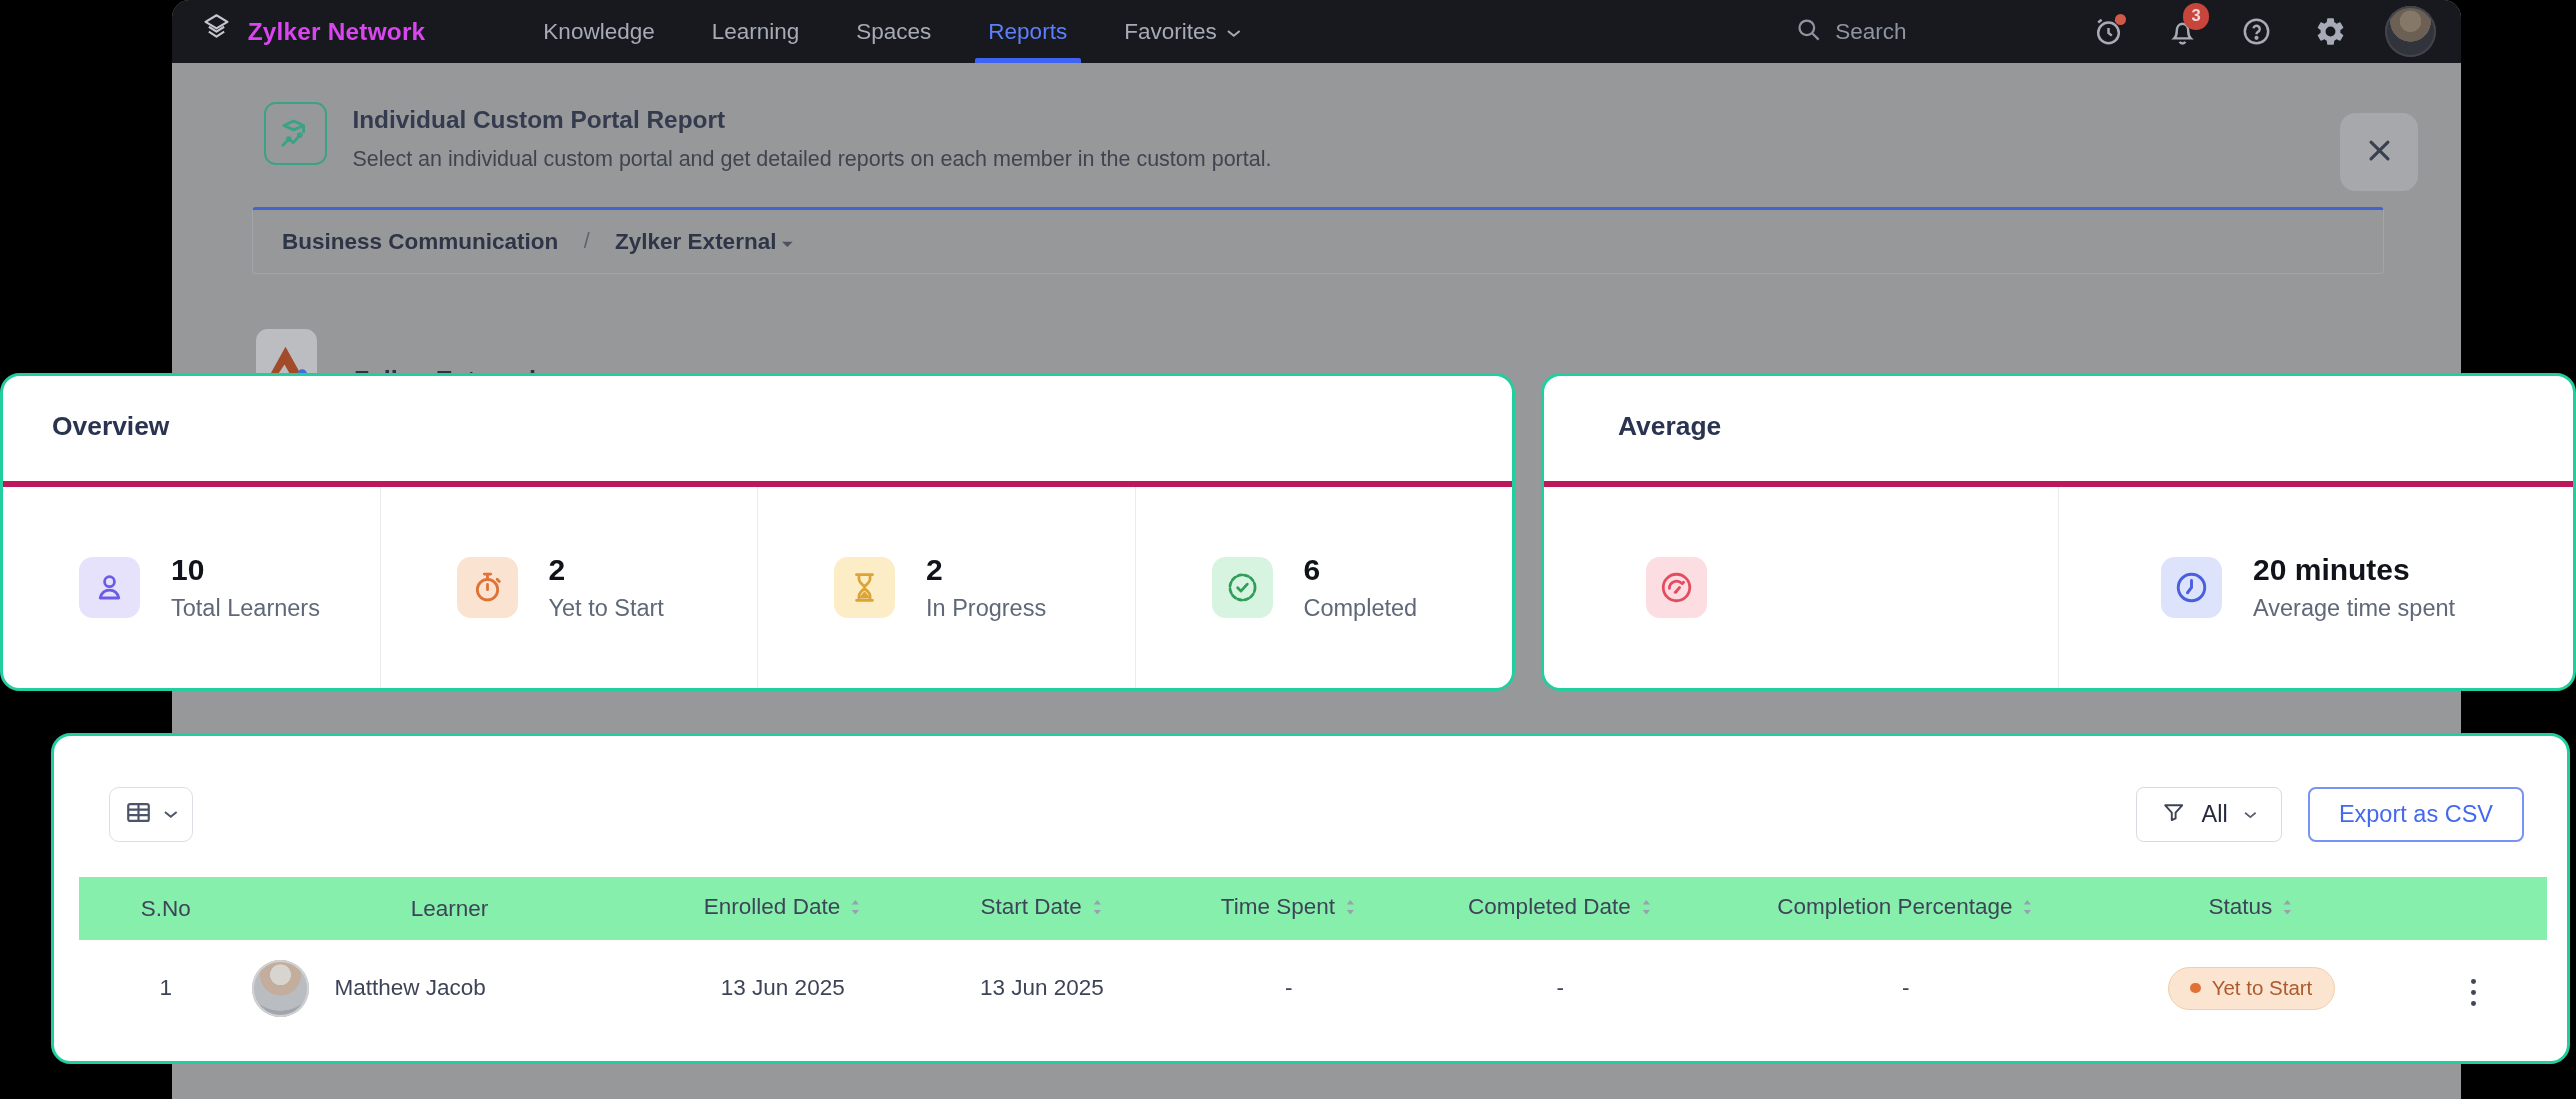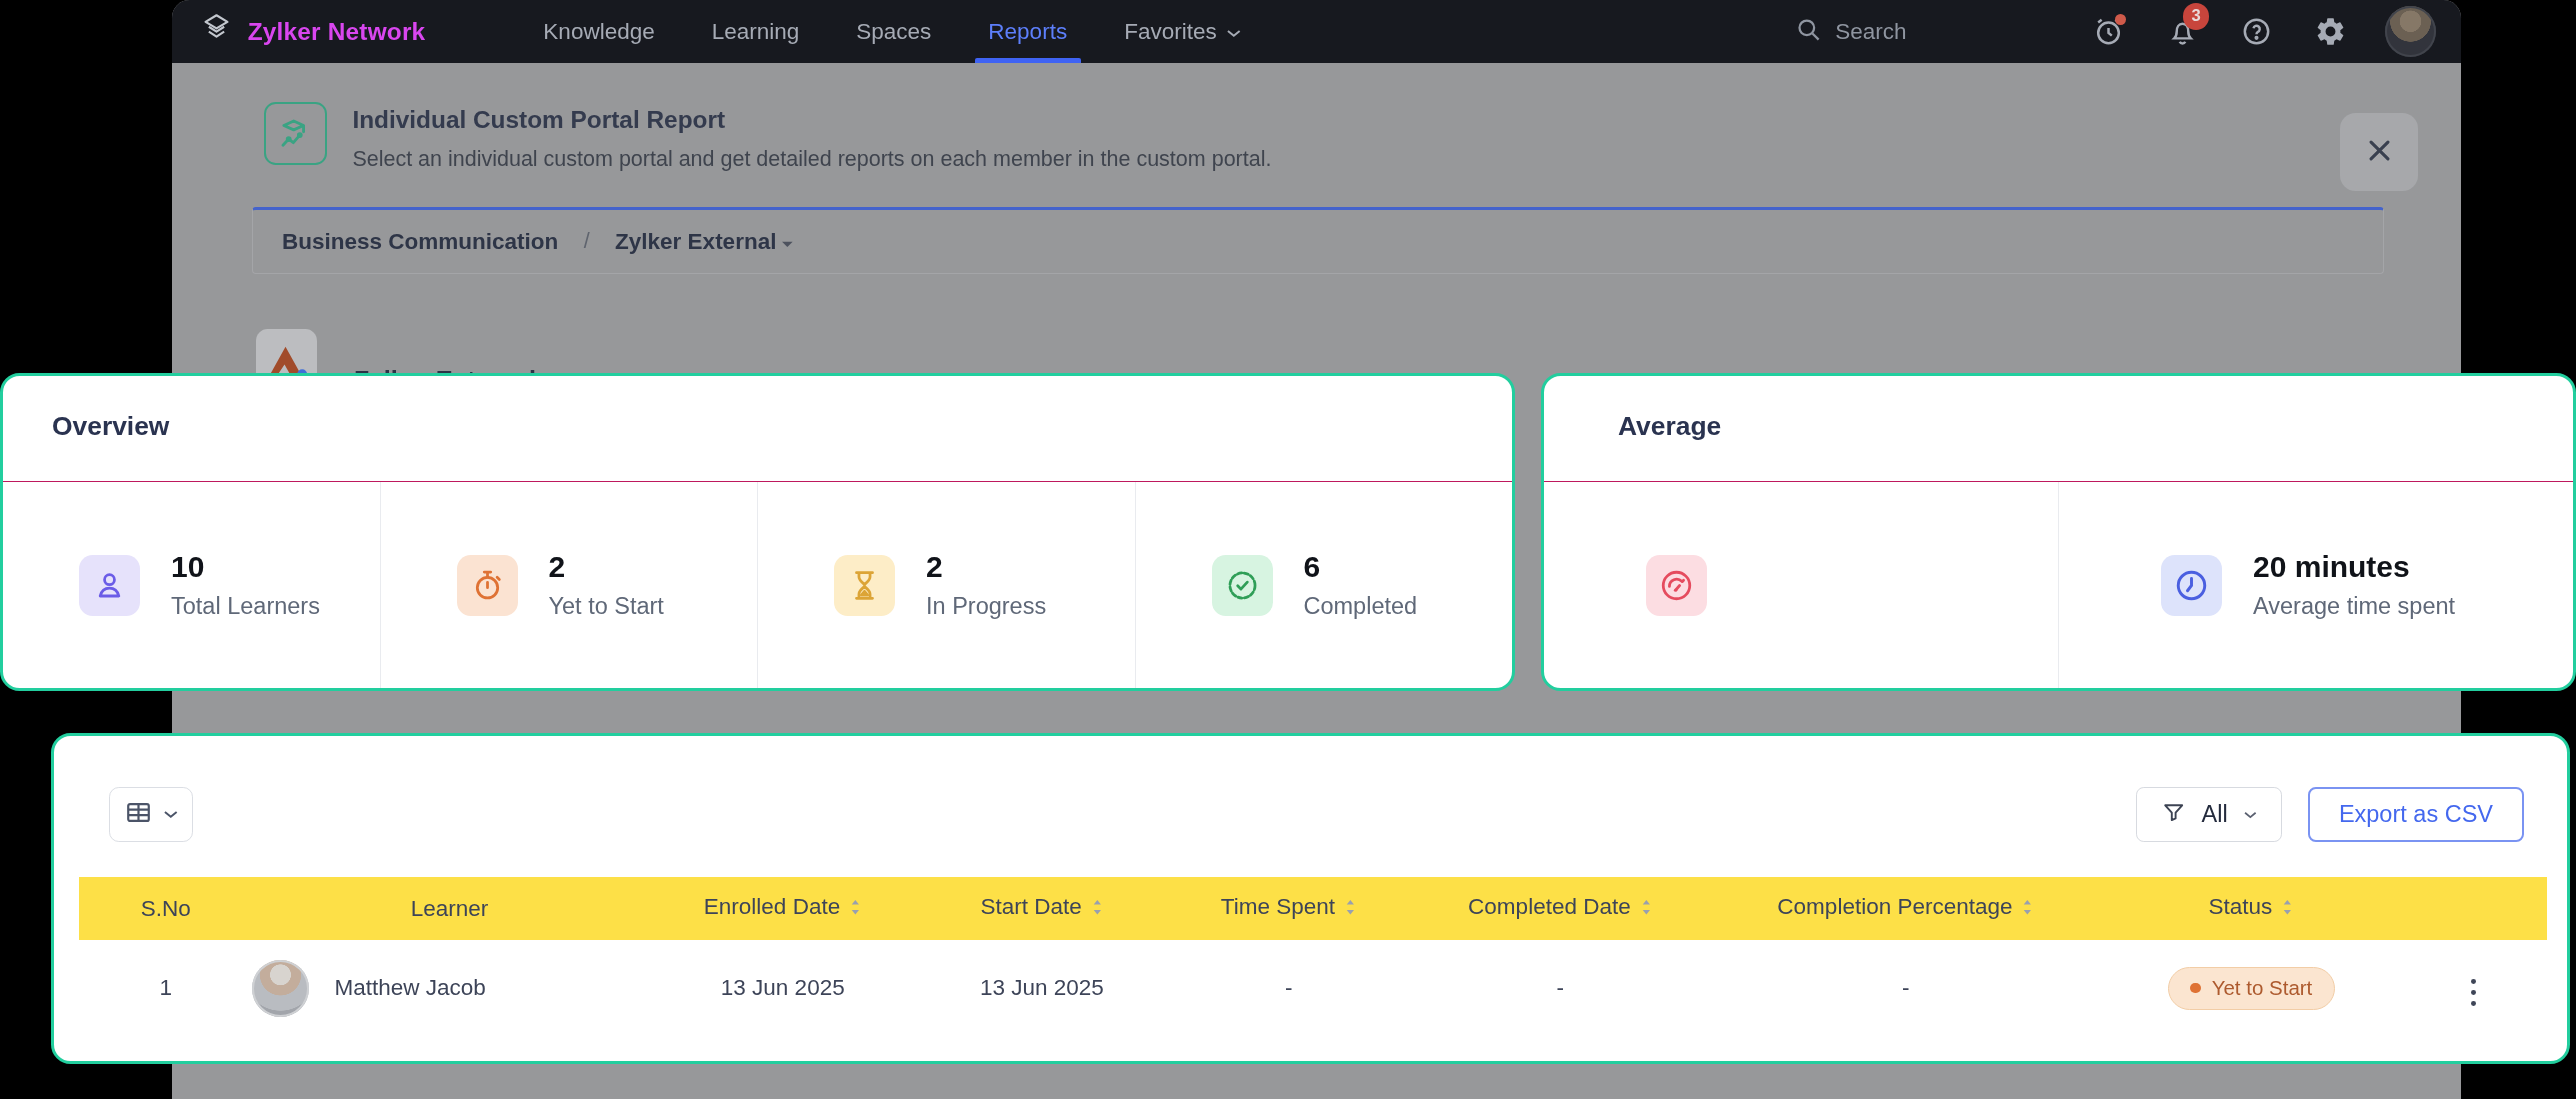--- a/index.html
+++ b/index.html
@@ -47,21 +47,21 @@
   .portal-logo { width:61px; height:61px; border-radius:11.7px; background:#bcbdc0; display:flex; align-items:center; justify-content:center; }
   .portal-name { font-size:25.4px; font-weight:700; color:#2c3345; margin-top:43px; }
 
   
   .card { position:absolute; background:#fff; border:3.9px solid #22ce9e; border-radius:19.6px; z-index:5; }
   .card-title { font-size:26.4px; font-weight:600; color:#2a3350; }
   .ov-card  { left:0;     top:373px; width:1515px; height:318px; }
   .av-card  { left:1541px; top:373px; width:1035px; height:318px; }
   .ov-card .card-title { padding:35px 0 0 49px; }
   .av-card .card-title { padding:35px 0 0 74px; }
-  .stats { position:absolute; top:105px; bottom:0; left:0; right:0; display:flex; border-top:1px solid #be185d; }
+  .stats { position:absolute; top:105px; bottom:0; left:0; right:0; display:flex; border-top:6px solid #be185d; }
   .stat { flex:1; display:flex; align-items:center; gap:31px; padding-left:76px; border-left:1px solid #e9ebef; }
   .stat:first-child { border-left:none; }
   .av-card .stat { padding-left:102px; }
   .stat-ic { width:61px; height:61px; border-radius:13.7px; display:flex; align-items:center; justify-content:center; flex:none; }
   .ic-purple { background:#e6e2fb; } .ic-peach { background:#fbe3d2; } .ic-yellow { background:#fdedc7; }
   .ic-green { background:#d7f4e1; } .ic-pink { background:#fcdde2; } .ic-blue { background:#dde3fb; }
   .stat-val { font-size:30px; font-weight:700; color:#101319; }
   .stat-lab { font-size:23.5px; color:#5f6878; margin-top:8.8px; }
 
   
@@ -69,21 +69,21 @@
   .tc-toolbar { display:flex; align-items:center; padding:51px 43px 0 55px; }
   .view-btn { width:84px; height:55px; border:1px solid #dbdee4; border-radius:9.8px; background:#fff;
               display:flex; align-items:center; justify-content:center; gap:9.8px; cursor:pointer; }
   .tc-right { margin-left:auto; display:flex; gap:25.4px; }
   .filter-btn { height:55px; padding:0 23.5px; border:1px solid #d7dae0; border-radius:7.8px; background:#fff;
                 display:flex; align-items:center; gap:15.6px; cursor:pointer; }
   .filter-label { font-size:23.5px; color:#242b3d; }
   .export-btn { height:55px; padding:0 29px; border:2px solid #7a93f2; border-radius:7.8px; background:#fff;
                 color:#4468ee; font-size:23.5px; font-weight:500; display:flex; align-items:center; cursor:pointer; }
   table { width:2468px; margin:35px 25.4px 0; border-collapse:collapse; table-layout:fixed; }
-  thead tr { background:#fde047; height:63px; }
+  thead tr { background:#86efac; height:63px; }
   th { font-size:22.5px; font-weight:500; color:#3d4458; text-align:center; white-space:nowrap; }
   th.l, td.l { text-align:center; }
   tbody tr { height:96px; }
   td { font-size:22.5px; color:#3d4458; text-align:center; }
   .learner-cell { display:flex; align-items:center; gap:25.4px; }
   .row-avatar { width:57px; height:57px; border-radius:50%; flex:none;
                 background:radial-gradient(circle at 50% 26%, #d8d4cf 0 20%, #c3ad9c 21% 40%, #b9bcc1 41% 70%, #a2a5ab 71%);
                 box-shadow: inset 0 0 0 2px #cfd1d4; }
   .sort { display:inline-block; vertical-align:-2.9px; margin-left:8.8px; }
   .status-badge { display:inline-flex; align-items:center; gap:10.8px; height:43px; padding:0 21.5px; border-radius:21.5px;

